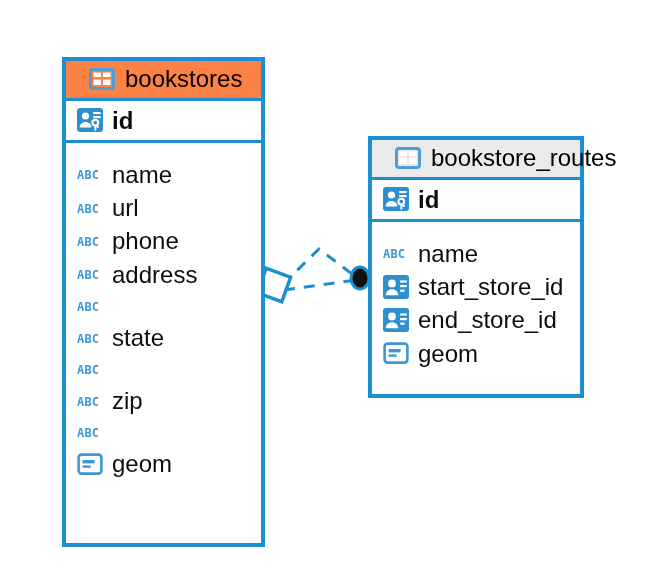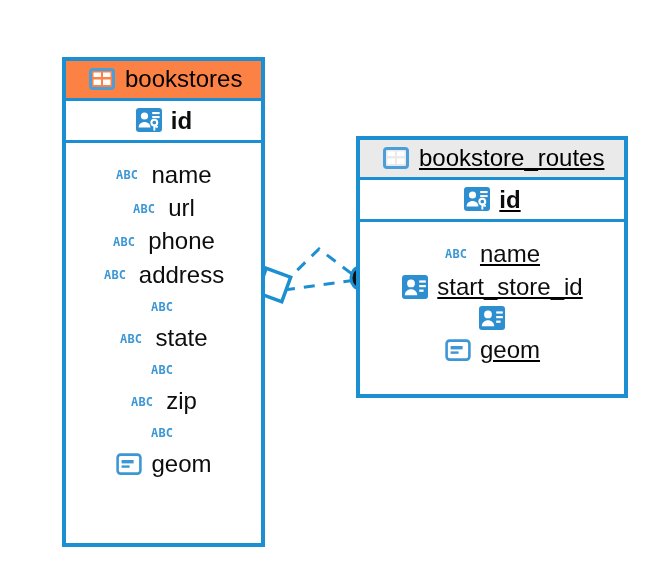--- a/index.html
+++ b/index.html
@@ -49,21 +49,20 @@
 
   .field {
     display: flex;
     align-items: center;
     gap: 8px;
     padding: 2px 10px 2px 10px;
     font-size: 24px;
     color: #0d0d0d;
     line-height: 1.22;
     white-space: nowrap;
-    justify-content: center;
   }
   .field.pk { font-weight: bold; padding-top: 5px; padding-bottom: 5px; }
   .fields-section { padding-top: 15px; padding-bottom: 3px; }
 
   .ficon {
     flex: 0 0 auto;
     width: 28px;
     height: 26px;
     display: inline-flex;
     align-items: center;
@@ -215,21 +214,21 @@
             <rect x="5.6" y="8" width="12" height="3.4" fill="#3c97d4"></rect>
             <rect x="5.6" y="13.4" width="8" height="2.4" fill="#3c97d4"></rect>
           </svg>
         </span>
         <span>geom</span>
       </div>
 
     </div>
   </div>
 
-  <div class="entity" style="left:356px; top:136px; width:272px; height:262px;text-decoration:underline;">
+  <div class="entity" style="left:368px; top:136px; width:216px; height:262px;">
 
     <div class="entity-header accent-gray">
       <span class="ficon">
         <svg width="26" height="22" viewBox="0 0 26 22">
           <rect x="1.5" y="1.5" width="23" height="19" rx="2.5" fill="none" stroke="#4a9fd8" stroke-width="3"></rect>
           <rect x="4.5" y="4.5" width="7.5" height="4.5" fill="#ffffff"></rect>
           <rect x="14" y="4.5" width="7.5" height="4.5" fill="#ffffff"></rect>
           <rect x="4.5" y="11.5" width="7.5" height="5.5" fill="#ffffff"></rect>
           <rect x="14" y="11.5" width="7.5" height="5.5" fill="#ffffff"></rect>
         </svg>
@@ -284,20 +283,21 @@
         <span class="ficon">
           <svg width="26" height="24" viewBox="0 0 26 24">
             <rect x="0" y="0" width="26" height="24" rx="3" fill="#2e8fd0"></rect>
             <circle cx="9" cy="8.4" r="3.9" fill="#ffffff"></circle>
             <path d="M2.8 20.2c0-3.6 2.8-6 6.2-6s6.2 2.4 6.2 6z" fill="#ffffff"></path>
             <rect x="17.2" y="5.4" width="6.6" height="2.2" fill="#ffffff"></rect>
             <rect x="17.2" y="10" width="6.6" height="2.2" fill="#ffffff"></rect>
             <rect x="17.2" y="14.6" width="4.4" height="2.2" fill="#ffffff"></rect>
           </svg>
         </span>
+        <span>end_store_id</span>
       </div>
 
       <div class="field">
         <span class="ficon">
           <svg width="26" height="24" viewBox="0 0 26 24">
             <rect x="1.6" y="2.6" width="22.8" height="19" rx="3" fill="#ffffff" stroke="#3c97d4" stroke-width="2.6"></rect>
             <rect x="5.6" y="8" width="12" height="3.4" fill="#3c97d4"></rect>
             <rect x="5.6" y="13.4" width="8" height="2.4" fill="#3c97d4"></rect>
           </svg>
         </span>

